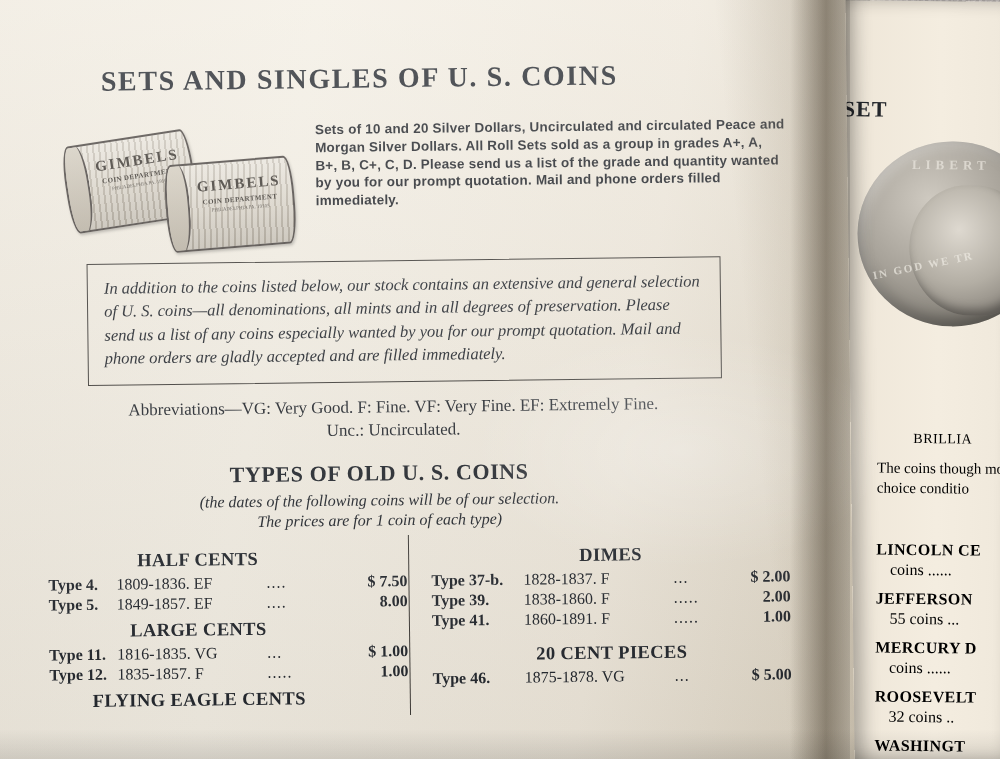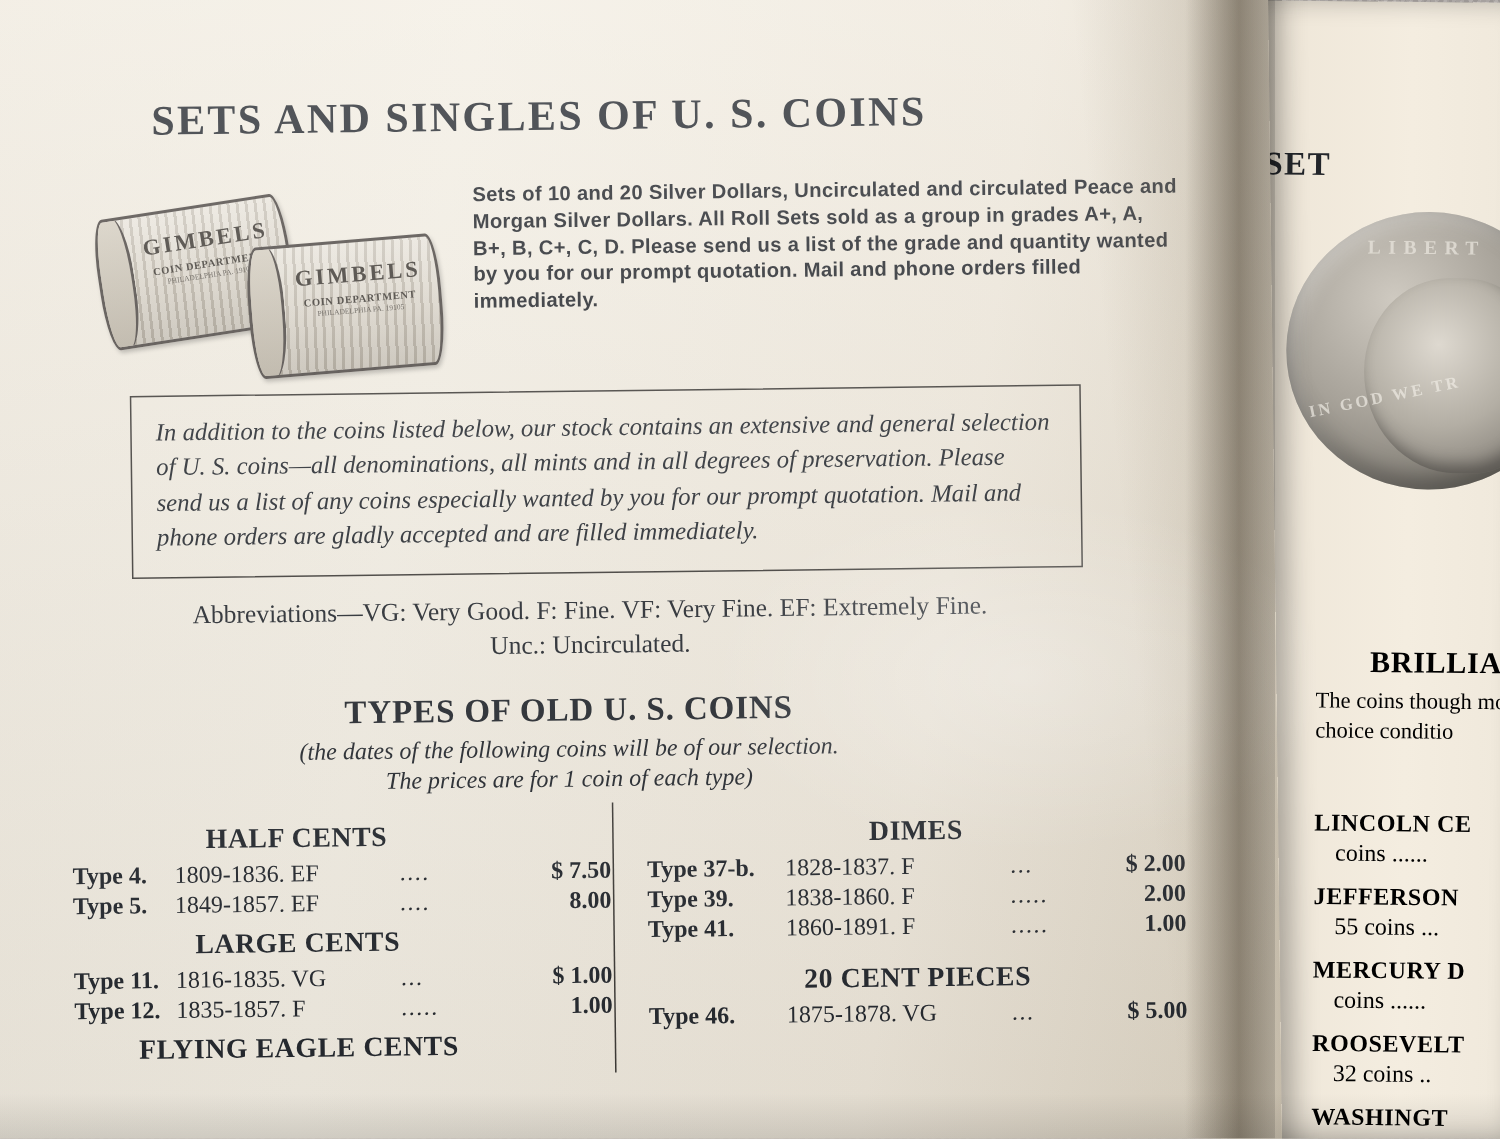--- a/index.html
+++ b/index.html
@@ -143,21 +143,21 @@
   .coinphoto .god{
     position:absolute;top:118px;left:6px;width:120px;text-align:center;
     font-size:11px;letter-spacing:2px;color:#efece4;opacity:.7;font-weight:bold;
     transform:rotate(-12deg);
   }
   .coinphoto .bust{
     position:absolute;left:52px;top:44px;width:118px;height:130px;border-radius:50% 45% 40% 55%;
     background:radial-gradient(circle at 42% 34%, #ded9d0 0%, #b3aea4 50%, #8d8880 80%);
     box-shadow:inset -4px -6px 10px rgba(0,0,0,.35);
   }
-  .rp-brilliant{position:absolute;left:96px;top:430px;font-size:20px;font-weight:bold;letter-spacing:.5px;}
+  .rp-brilliant{position:absolute;left:96px;top:430px;font-size:14px;font-weight:normal;letter-spacing:.5px;}
   .rp-para{position:absolute;left:60px;top:458px;width:175px;font-size:15px;line-height:1.3;}
   .rp-list{position:absolute;left:60px;top:530px;width:180px;font-size:16px;line-height:1.25;}
   .rp-list .h{font-weight:bold;letter-spacing:.4px;margin-top:9px;}
   .rp-list .s{padding-left:14px;}
   
   .glare{
     position:absolute;left:470px;top:330px;width:420px;height:240px;
     background:radial-gradient(ellipse at center, rgba(255,255,255,.28), rgba(255,255,255,0) 70%);
     pointer-events:none;
   }

